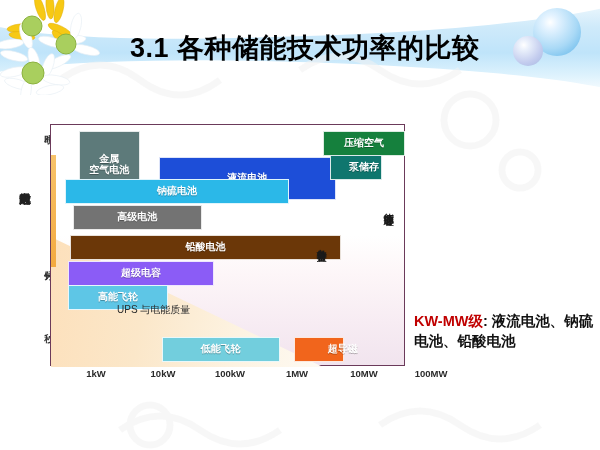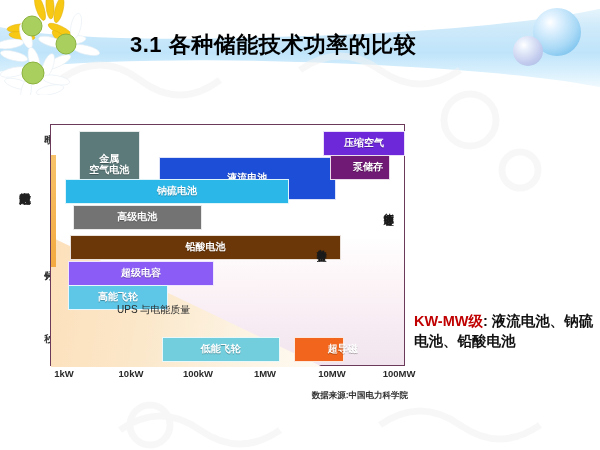--- a/index.html
+++ b/index.html
@@ -56,21 +56,21 @@
     background: radial-gradient(circle at 36% 30%, #ffffff 0%, #e4f3ff 16%, #a9d9f6 58%, #7cc3ee 82%, #b5e0f7 100%);
   }
   .bub-small {
     left: 513px; top: 36px; width: 30px; height: 30px;
     background: radial-gradient(circle at 36% 30%, #ffffff 0%, #eaf0fb 18%, #c3ccee 62%, #aebde5 88%, #d3ddf4 100%);
   }
 
   
   .slide-title {
     position: absolute; left: 130px; top: 30px;
-    font-size: 22px; font-weight: bold; color: #000000;
+    font-size: 27px; font-weight: bold; color: #000000;
     letter-spacing: .5px; white-space: nowrap;
   }
 
   
   .chart-wrap {
     position: absolute; left: 12px; top: 122px; width: 400px; height: 285px;
   }
   
   .y-title {
     position: absolute; left: 2px; top: 62px;
@@ -135,21 +135,21 @@
     position: absolute; left: 66px; top: 178px;
     font-size: 10px; color: #2b2b2b; white-space: nowrap;
   }
 
   .x-axis {
     position: absolute; left: 38px; top: 246px; width: 358px; height: 16px;
   }
   .x-tick {
     position: absolute; top: 0;
     font-size: 9.5px; font-weight: bold; color: #2a2a2a;
-    transform: translateX(-50%); white-space: nowrap;
+    transform: translateX(-50%); white-space: nowrap; margin-left: 32px;
   }
   .source {
     position: absolute; right: 4px; top: 268px;
     font-size: 8.5px; font-weight: bold; color: #333;
     white-space: nowrap;
   }
 
   
   .note {
     position: absolute; width: 186px;
@@ -239,27 +239,27 @@
     <div class="plot">
       <div class="plot-bg"></div>
       <div class="ups-tri"></div>
       <div class="ups-spine"></div>
 
       <div id="bars">
           <div class="bar two-line" style="left: 27.676px; width: 60.9582px; top: 6px; height: 68px; background: rgb(93, 122, 122);">
             <span>金属</span>
             <span>空气电池</span>
           </div>
-          <div class="bar" style="left: 271.622px; width: 82.6836px; top: 6px; height: 25px; background: #6d28d9;">
+          <div class="bar" style="left: 271.622px; width: 82.6836px; top: 6px; height: 25px; background: #15803d;">
             <span>压缩空气</span>
           </div>
           <div class="bar" style="left: 107.662px; width: 177.111px; top: 32px; height: 43px; background: #1d4ed8;">
             <span>液流电池</span>
           </div>
-          <div class="bar" style="left: 278.934px; width: 60px; top: 30px; height: 25px; background: #701a75; padding-left: 16px;">
+          <div class="bar" style="left: 278.934px; width: 52px; top: 30px; height: 25px; background: #0f766e; padding-left: 16px;">
             <span>泵储存</span>
           </div>
           <div class="bar" style="left: 14px; width: 223.942px; top: 54px; height: 25px; background: rgb(43, 184, 232);">
             <span>钠硫电池</span>
           </div>
           <div class="bar" style="left: 21.6342px; width: 129.139px; top: 80px; height: 25px; background: #737373;">
             <span>高级电池</span>
           </div>
           <div class="bar" style="left: 19.3051px; width: 270.329px; top: 110px; height: 25px; background: rgb(107, 55, 8);">
             <span>铅酸电池</span>
@@ -284,20 +284,19 @@
     </div>
 
     <div class="x-axis" id="xaxis">
         <div class="x-tick" style="left: 14px;">1kW</div>
         <div class="x-tick" style="left: 81px;">10kW</div>
         <div class="x-tick" style="left: 148px;">100kW</div>
         <div class="x-tick" style="left: 215px;">1MW</div>
         <div class="x-tick" style="left: 282px;">10MW</div>
         <div class="x-tick" style="left: 349px;">100MW</div>
       </div>
-    <div class="source">数据来源:中国电力科学院</div>
   </div>
 
   <div class="note note-bot">
     <span class="hl">KW-MW级</span><span>: </span><span>液流电池、钠硫电池、铅酸电池</span>
   </div>
 
 </div>
 
 </body></html>

